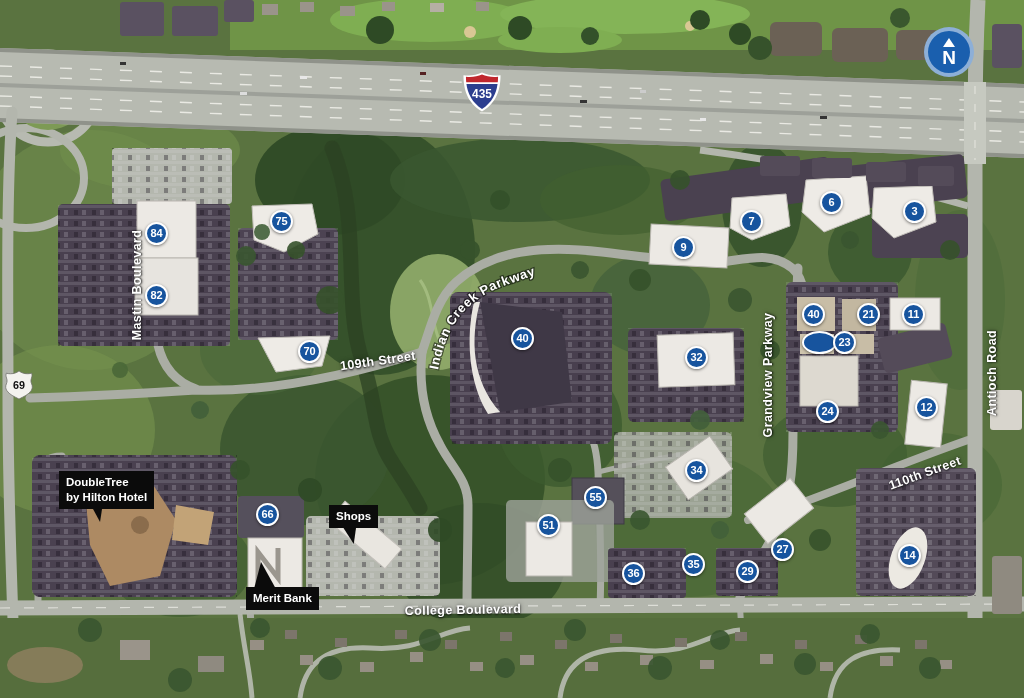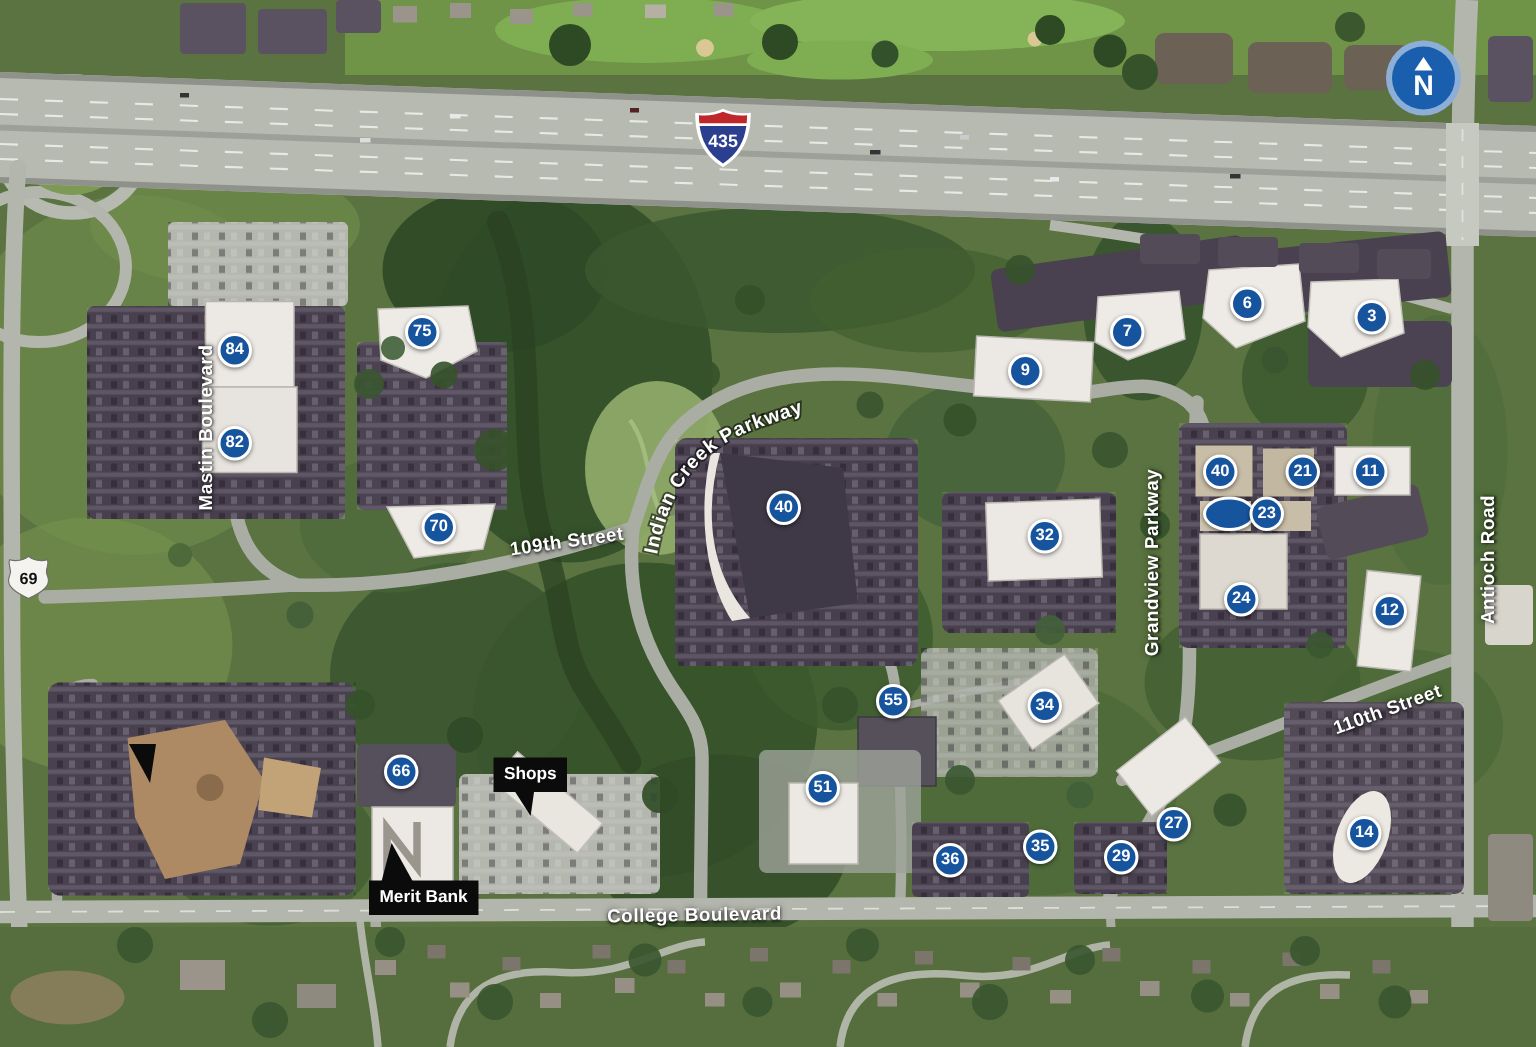--- a/index.html
+++ b/index.html
@@ -368,20 +368,24 @@
     </text>
   </svg>
 
   <div class="street" style="left: 137px; top: 285px; transform: translate(-50%, -50%) rotate(-90deg);">Mastin Boulevard</div>
   <div class="street" style="left: 378px; top: 361px; transform: translate(-50%, -50%) rotate(-8deg);">109th Street</div>
   <div class="street" style="left: 768px; top: 375px; transform: translate(-50%, -50%) rotate(-90deg);">Grandview Parkway</div>
   <div class="street" style="left: 992px; top: 373px; transform: translate(-50%, -50%) rotate(-90deg);">Antioch Road</div>
   <div class="street" style="left: 925px; top: 473px; transform: translate(-50%, -50%) rotate(-20deg);">110th Street</div>
   <div class="street" style="left: 463px; top: 610px; transform: translate(-50%, -50%) rotate(-1deg);">College Boulevard</div>
 
+  <div class="poi" style="left:59px;top:471px;">
+    <div>DoubleTree</div>
+    <div>by Hilton Hotel</div>
+  </div>
   <div class="poi-pointer" id="ptr-doubletree"></div>
 
   <div class="poi" style="left:329px;top:505px;">
     <div>Shops</div>
   </div>
   <div class="poi-pointer" id="ptr-shops"></div>
 
   <div class="poi" style="left:246px;top:587px;">
     <div>Merit Bank</div>
   </div>
@@ -405,36 +409,36 @@
 
   <div class="compass">
     <div class="tri"></div>
     <div class="n">N</div>
   </div>
 
   <div id="markers-layer">
       <div class="marker" style="left: 157px; top: 234px; text-align: center;">84</div>
       <div class="marker" style="left: 157px; top: 296px;">82</div>
       <div class="marker" style="left: 282px; top: 222px;">75</div>
-      <div class="marker" style="left: 293px; top: 352px;">70</div>
+      <div class="marker" style="left: 310px; top: 352px;">70</div>
       <div class="marker" style="left: 523px; top: 339px;">40</div>
       <div class="marker" style="left: 684px; top: 248px;">9</div>
       <div class="marker" style="left: 752px; top: 222px;">7</div>
       <div class="marker" style="left: 832px; top: 203px;">6</div>
       <div class="marker" style="left: 915px; top: 212px;">3</div>
       <div class="marker" style="left: 697px; top: 358px;">32</div>
       <div class="marker" style="left: 814px; top: 315px;">40</div>
       <div class="marker" style="left: 845px; top: 315px; margin-left: 12px;">21</div>
       <div class="marker" style="left: 814px; top: 343px; padding-left: 31px;">22</div>
       <div class="marker" style="left: 845px; top: 343px;">23</div>
-      <div class="marker" style="left: 828px; top: 357px; margin-top: 31px;">24</div>
+      <div class="marker" style="left: 828px; top: 369px; margin-top: 31px;">24</div>
       <div class="marker" style="left: 914px; top: 315px;">11</div>
       <div class="marker" style="left: 927px; top: 408px;">12</div>
       <div class="marker" style="left: 697px; top: 471px;">34</div>
-      <div class="marker" style="left: 596px; top: 468px;">55</div>
+      <div class="marker" style="left: 596px; top: 498px;">55</div>
       <div class="marker" style="left: 549px; top: 526px;">51</div>
       <div class="marker" style="left: 783px; top: 514px; margin-top: 24px;">27</div>
       <div class="marker" style="left: 910px; top: 556px;">14</div>
       <div class="marker" style="left: 634px; top: 574px;">36</div>
       <div class="marker" style="left: 694px; top: 565px;">35</div>
       <div class="marker" style="left: 748px; top: 572px;">29</div>
       <div class="marker" style="left: 268px; top: 515px;">66</div>
     </div>
 </div>
 

